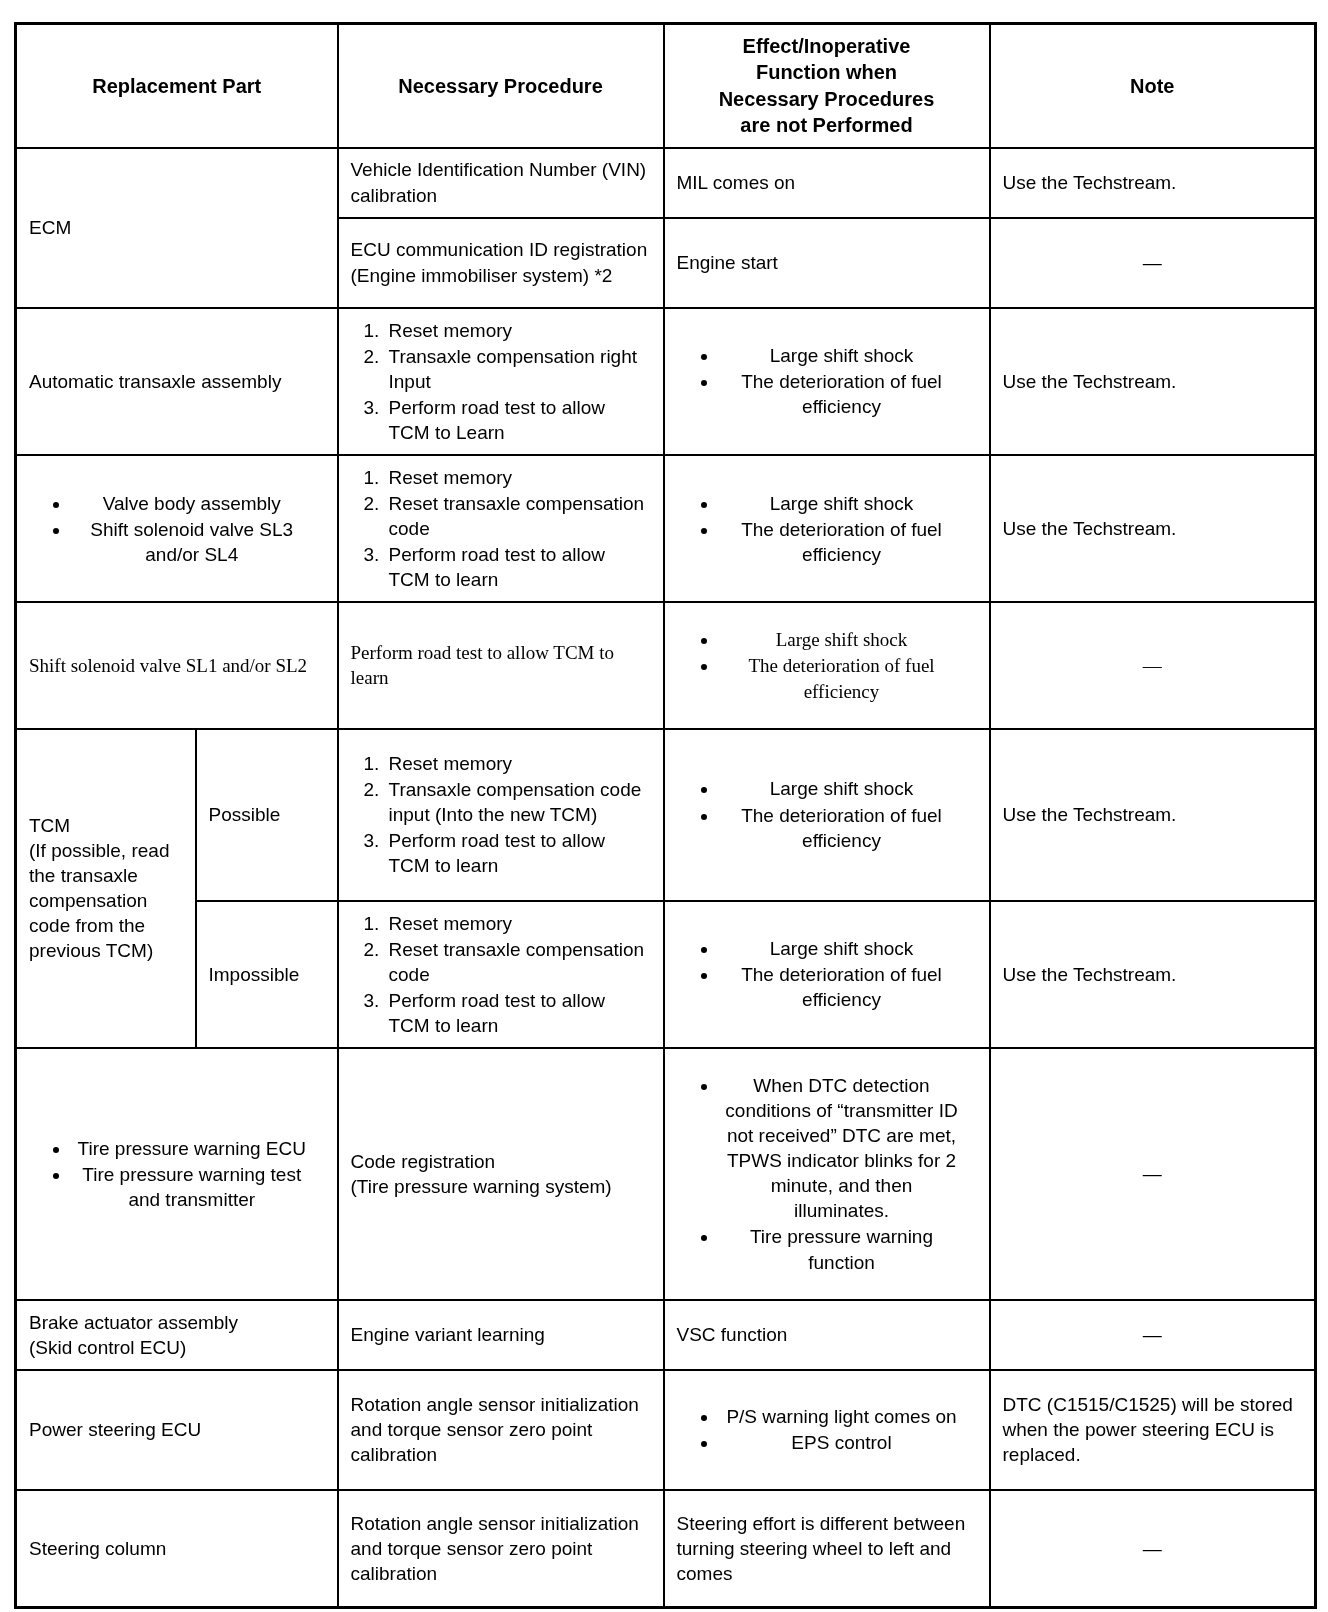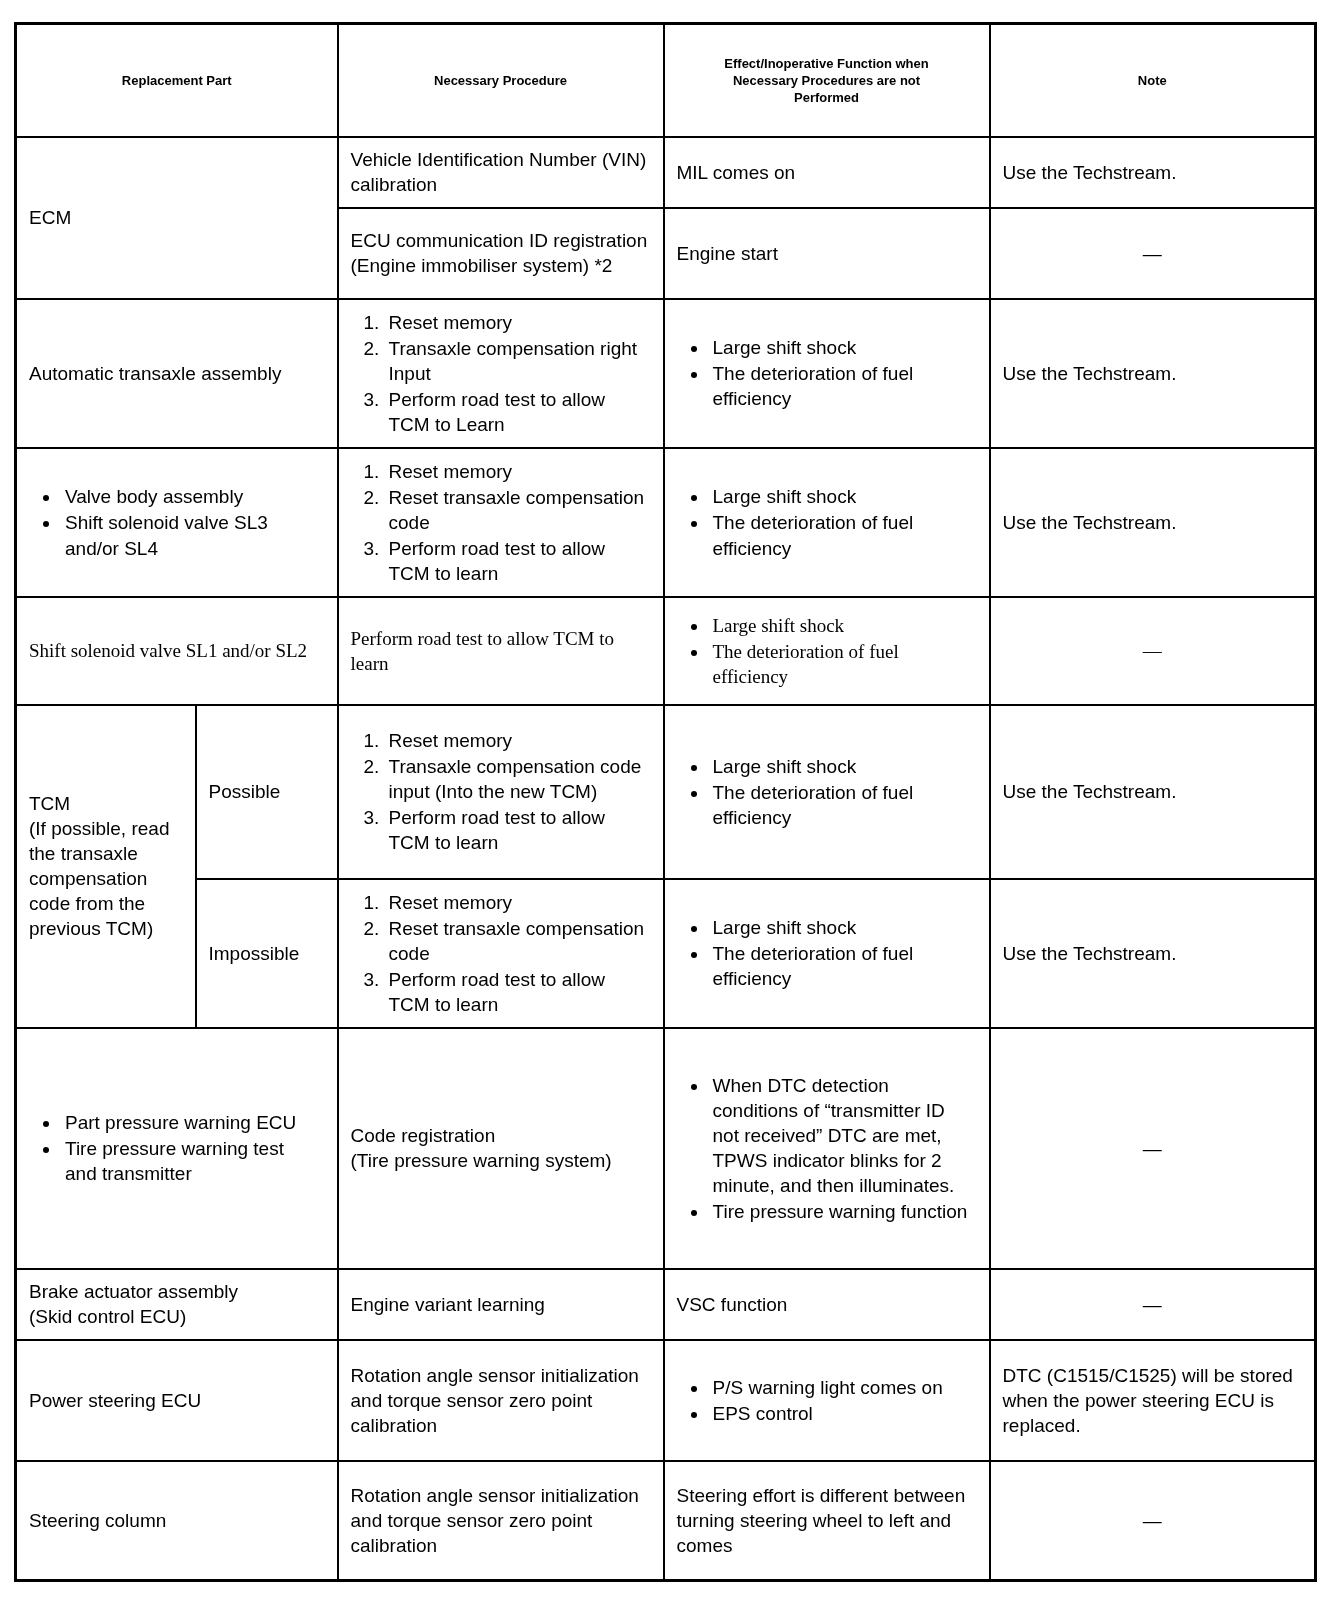--- a/index.html
+++ b/index.html
@@ -28,36 +28,37 @@
     padding: 8px 12px;
     vertical-align: middle;
     font-size: 19px;
     line-height: 1.32;
     text-align: left;
     overflow: hidden;
   }
   th {
     font-weight: bold;
     text-align: center;
-    font-size: 13px;
+    font-size: 20px;
     vertical-align: middle;
     margin-left: 37px;
   }
   .hdr-inner { max-width: 235px; margin: 0 auto; }
   td.center { text-align: center; }
   .preline { white-space: pre-line; }
   ol.num {
     margin: 0;
     padding-left: 34px;
     list-style-type: decimal;
   }
   ul.bul {
-    margin: 6px;
+    margin: 16px;
     padding-left: 26px;
     list-style-type: disc;
+    text-align: center;
   }
   ol.num li, ul.bul li {
     padding-left: 4px;
     margin: 1px 0;
   }
   
   tr.h-header   { height: 112px; }
   tr.h-ecm1     { height: 70px;  }
   tr.h-ecm2     { height: 90px;  }
   tr.h-transax  { height: 140px; }
@@ -199,21 +200,21 @@
               <li>Large shift shock</li>
               <li>The deterioration of fuel efficiency</li>
             </ul>
           </td>
         <td>Use the Techstream.</td>
       </tr>
 
       <tr class="h-tire">
         <td colspan="2">
             <ul class="bul">
-              <li>Part pressure warning ECU</li>
+              <li>Tire pressure warning ECU</li>
               <li>Tire pressure warning test and transmitter</li>
             </ul>
           </td>
         <td class="preline">Code registration
 (Tire pressure warning system)</td>
         <td>
             <ul class="bul">
               <li>When DTC detection conditions of “transmitter ID not received” DTC are met, TPWS indicator blinks for 2 minute, and then illuminates.</li>
               <li>Tire pressure warning function</li>
             </ul>

